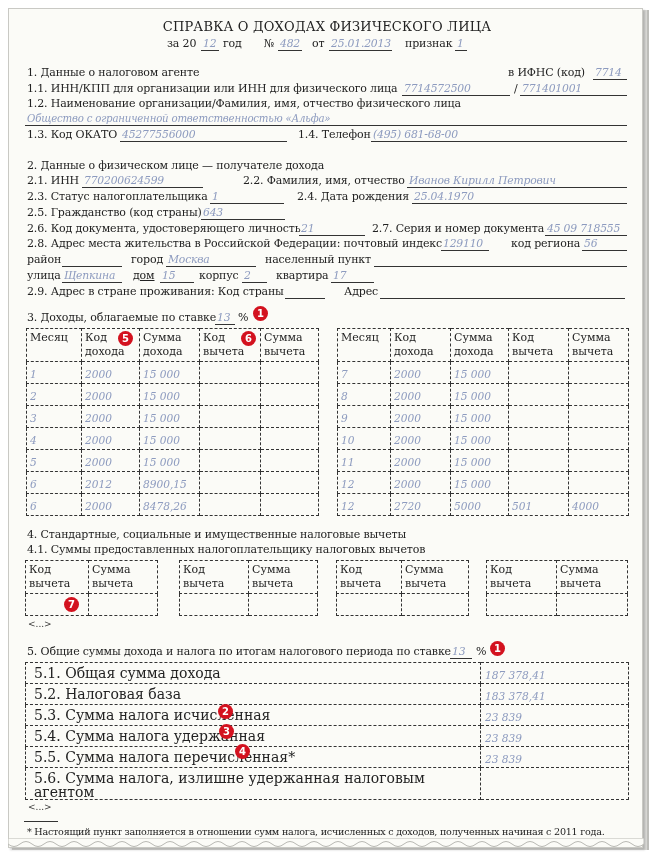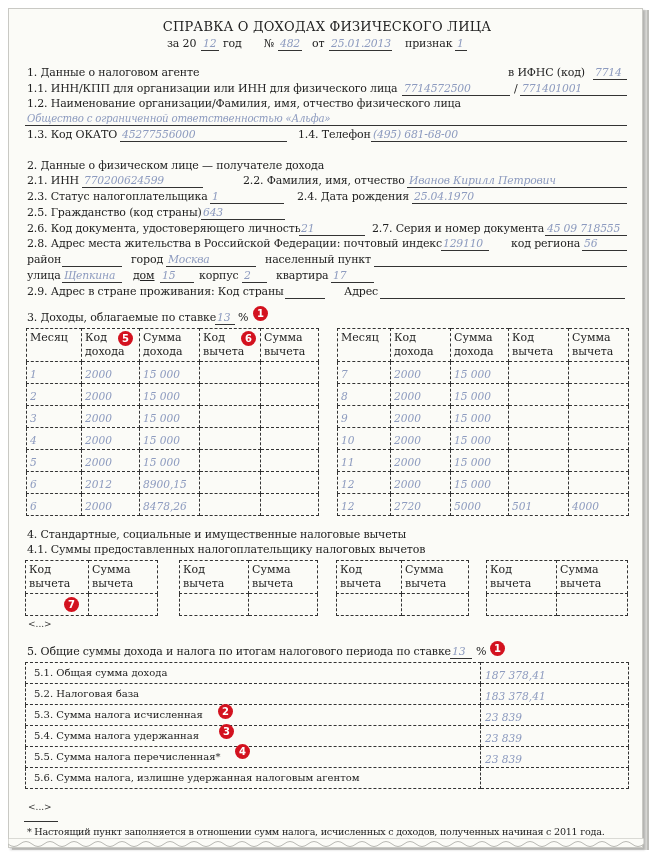--- a/index.html
+++ b/index.html
@@ -39,21 +39,21 @@
   table.dt {
     position: absolute; border-collapse: collapse; table-layout: fixed;
   }
   table.dt td {
     border: 1px dashed #333; padding: 2px 3px 0 3px; vertical-align: top;
     font-size: 11px; line-height: 14px; overflow: hidden;
   }
   table.dt td.v {
     font-style: italic; color: #8d9bbf; font-size: 10.6px; vertical-align: middle;
   }
-  table.t5 td { padding: 3px 8px 0 8px; height: 17px; font-size: 10px; }
+  table.t5 td { padding: 3px 8px 0 8px; height: 17px; font-size: 14px; }
   table.t5 td.v { padding-left: 4px; }
   .ellipsis { font-size: 9px; color: #333; }
 </style>
 </head>
 <body>
 
 <div class="paper-shadow"></div>
 <div class="paper"></div>
 <svg class="wave" viewBox="0 0 636 14" preserveAspectRatio="none">
   <path d="M0,0 L0,6 Q6,11 12,6 T24,6 T36,6 T48,6 T60,6 T72,6 T84,6 T96,6 T108,6 T120,6 T132,6 T144,6 T156,6 T168,6 T180,6 T192,6 T204,6 T216,6 T228,6 T240,6 T252,6 T264,6 T276,6 T288,6 T300,6 T312,6 T324,6 T336,6 T348,6 T360,6 T372,6 T384,6 T396,6 T408,6 T420,6 T432,6 T444,6 T456,6 T468,6 T480,6 T492,6 T504,6 T516,6 T528,6 T540,6 T552,6 T564,6 T576,6 T588,6 T600,6 T612,6 T624,6 T636,6 L636,0 Z" fill="#fbfbf7" stroke="#b9b9b4" stroke-width="1"></path>

